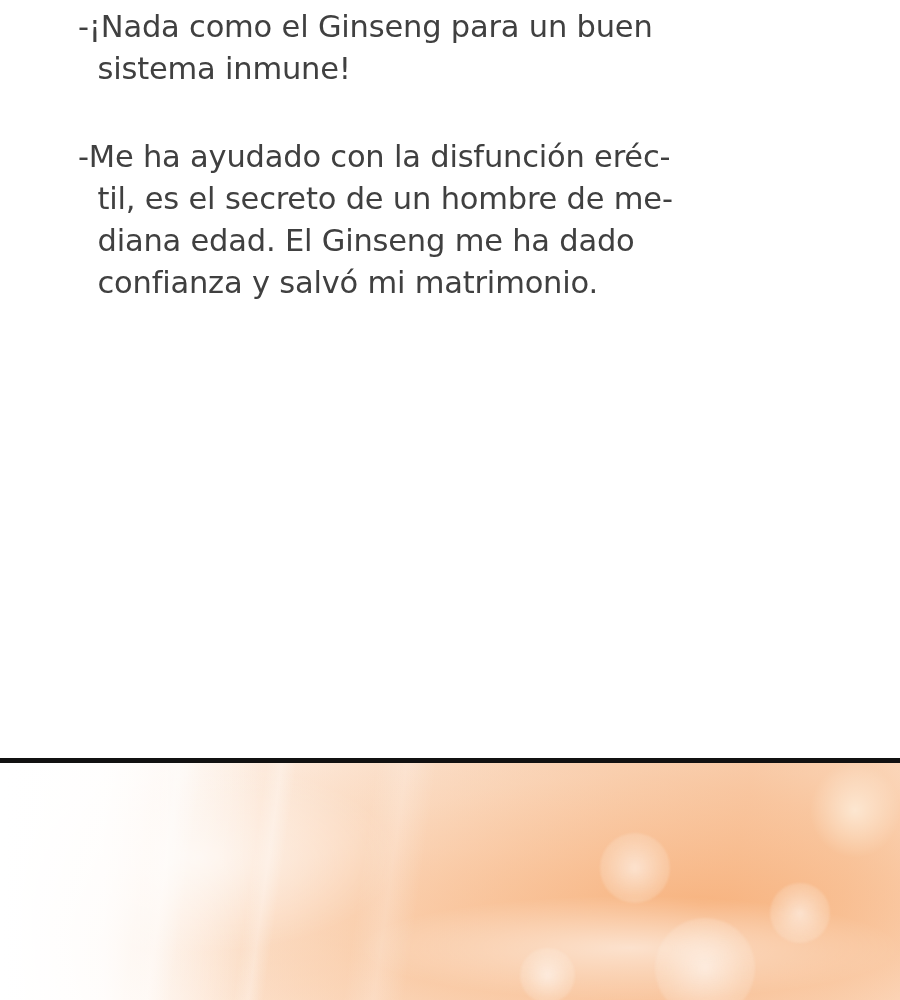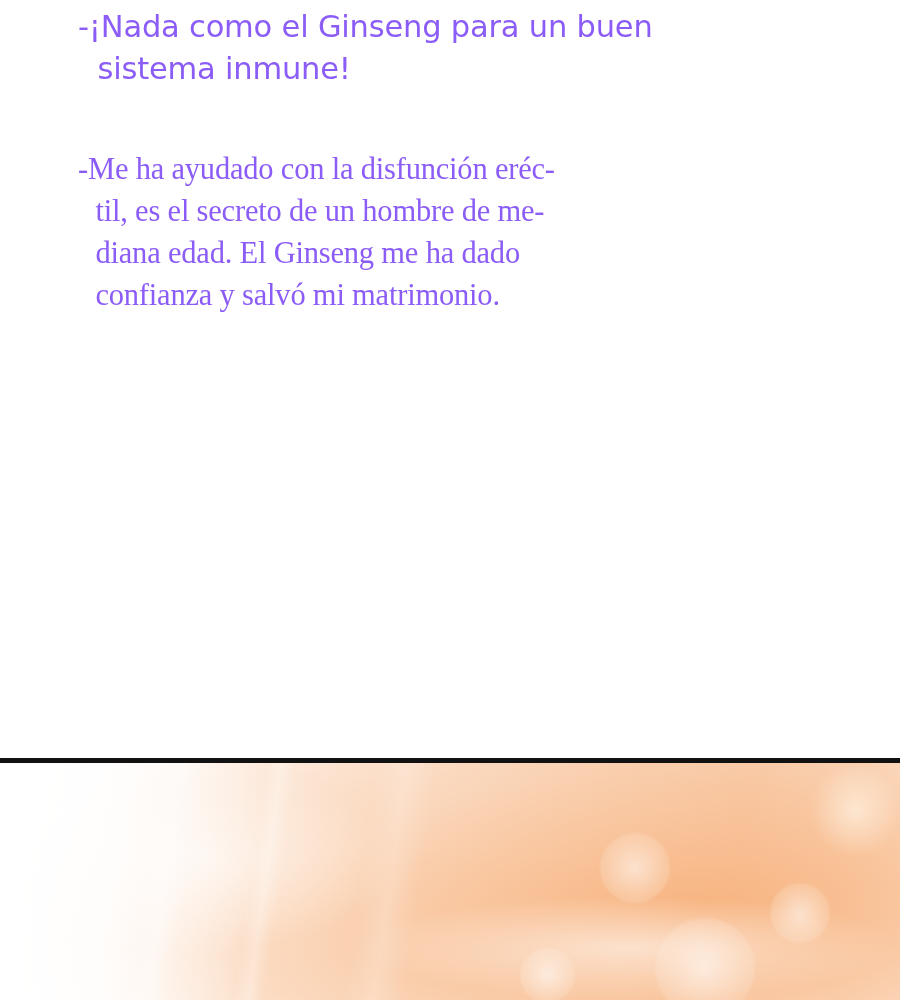--- a/index.html
+++ b/index.html
@@ -24,35 +24,34 @@
     position: absolute;
     top: 0;
     left: 0;
     width: 900px;
     height: 760px;
     background: #ffffff;
     box-sizing: border-box;
     padding: 4px 60px 0 88px;
   }
   .testimonial {
-    color: #8b5cf6;
+    color: #404040;
     font-size: 30.5px;
     line-height: 1.38;
     letter-spacing: -0.2px;
     white-space: pre-wrap;
     font-weight: 400;
   }
   .testimonial.first {
     margin-top: 2px;
     text-indent: -10px;
   }
   .testimonial.second {
-    margin-top: 58px;
+    margin-top: 46px;
     text-indent: -10px;
-    font-family: Liberation Serif, serif;
   }
   .divider {
     position: absolute;
     left: 0;
     top: 758px;
     width: 900px;
     height: 5px;
     background: #111111;
   }
   .photo-panel {

